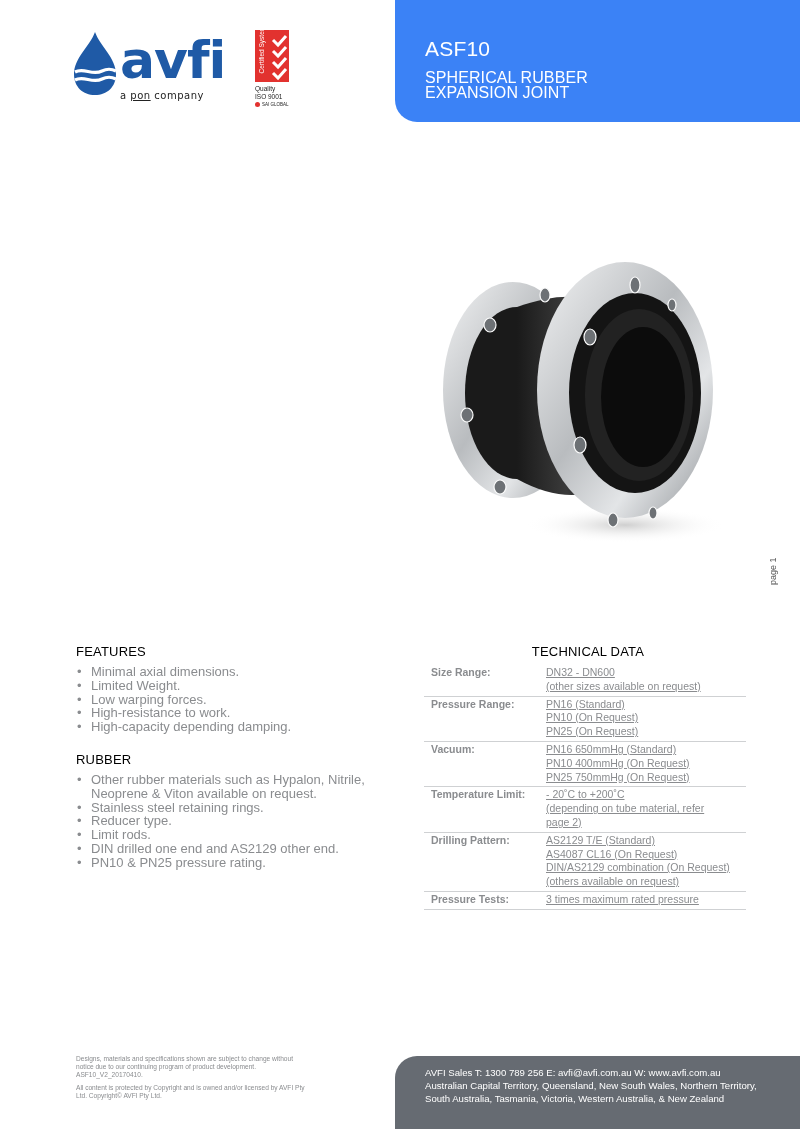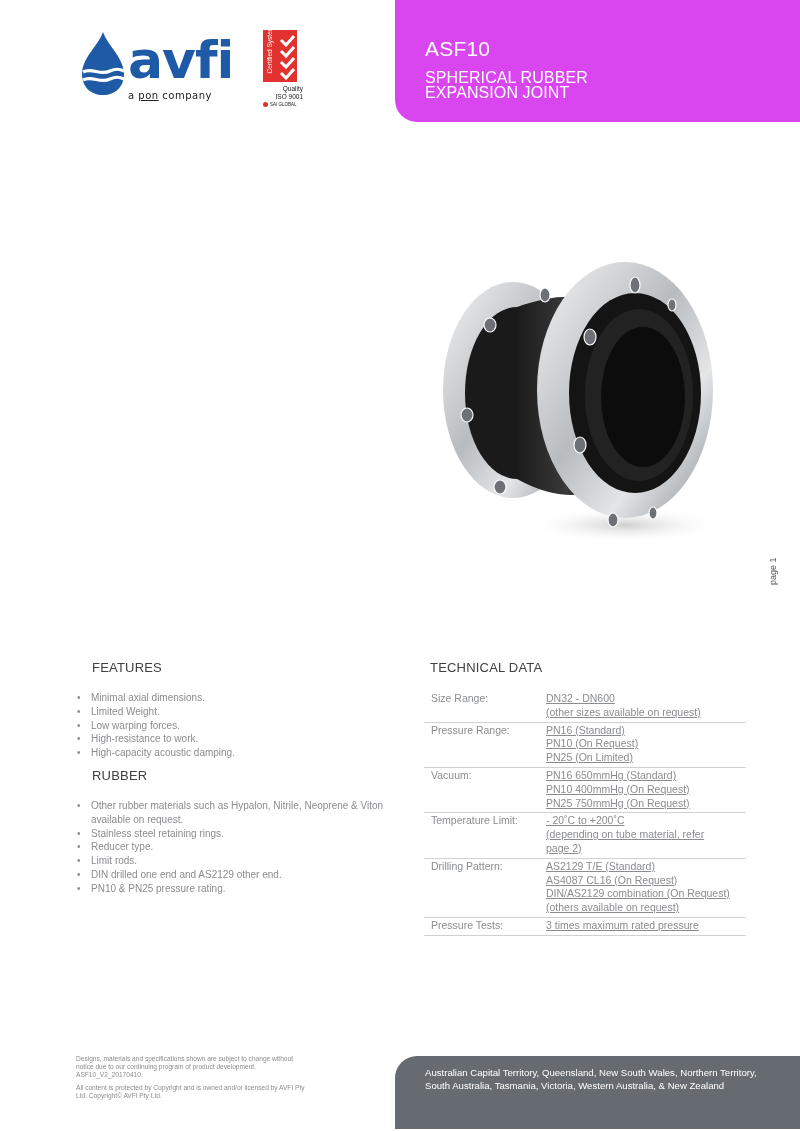--- a/index.html
+++ b/index.html
@@ -3,21 +3,21 @@
 <meta charset="utf-8">
 <style>
   html, body { margin: 0; padding: 0; }
   body {
     width: 800px; height: 1131px; position: relative; overflow: hidden;
     background: #ffffff;
     font-family: "Liberation Sans", "DejaVu Sans", sans-serif;
     color: #8a8c8f;
   }
   
-  .logo { position: absolute; left: 80px; top: 30px; width: 230px; height: 100px; text-align: right; }
+  .logo { position: absolute; left: 72px; top: 30px; width: 230px; height: 100px; }
   .logo .drop { position: absolute; left: 0; top: 2px; width: 46px; height: 64px; }
   .logo .wordmark {
     position: absolute; left: 48px; top: 0px;
     font-family: "DejaVu Sans", sans-serif; font-weight: bold;
     font-size: 52px; letter-spacing: -1px; color: #1f5aa6; line-height: 60px;
   }
   .logo .tagline {
     position: absolute; left: 48px; top: 60px; font-size: 10px; color: #222;
     font-family: "DejaVu Sans", sans-serif; letter-spacing: 0.5px;
   }
@@ -35,21 +35,21 @@
     position: absolute; left: 16px; top: 2px; width: 17px;
     color: #fff; font-size: 10px; line-height: 10px; font-weight: bold;
   }
   .cert-label { font-size: 6.5px; color: #222; line-height: 8px; margin-top: 3px; }
   .cert-sai { font-size: 4.5px; color: #222; display: flex; align-items: center; gap: 2px; margin-top: 1px; }
   .cert-sai .dot { width: 5px; height: 5px; border-radius: 50%; background: #e2322f; display: inline-block; }
 
   
   .header-panel {
     position: absolute; left: 395px; top: 0; width: 405px; height: 122px;
-    background: #d946ef; border-bottom-left-radius: 22px;
+    background: #3b82f6; border-bottom-left-radius: 22px;
   }
   .header-panel .product-code {
     position: absolute; left: 30px; top: 37px; color: #fff;
     font-size: 21px; letter-spacing: 0.2px;
   }
   .header-panel .product-name {
     position: absolute; left: 30px; top: 70px; color: #fff;
     font-size: 16px; line-height: 15px; letter-spacing: 0.1px;
   }
 
@@ -57,40 +57,40 @@
   .product-image { position: absolute; left: 425px; top: 255px; width: 300px; height: 290px; }
 
   
   .page-number {
     position: absolute; left: 756px; top: 580px; font-size: 9px; color: #555;
     transform: rotate(-90deg); transform-origin: left top; white-space: nowrap;
   }
 
   
   .section-title {
-    color: #404040; font-size: 13px; letter-spacing: 0.2px; margin: 16px;
+    color: #000000; font-size: 13px; letter-spacing: 0.2px; margin: 0;
     font-weight: normal;
   }
   .features { position: absolute; left: 76px; top: 644px; width: 320px; }
   .options { position: absolute; left: 76px; top: 752px; width: 320px; }
   ul.bullets { list-style: none; margin: 6px 0 0 0; padding: 0; }
   ul.bullets li {
-    font-size: 10px; line-height: 13.8px; color: #8a8c8f; position: relative; padding-left: 15px;
+    font-size: 13px; line-height: 13.8px; color: #8a8c8f; position: relative; padding-left: 15px;
   }
   ul.bullets li::before { content: "•"; position: absolute; left: 1px; top: 0; color: #8a8c8f; }
 
   .tech { position: absolute; left: 424px; top: 644px; width: 322px; }
-  .tech .section-title { margin-left: 6px; }
+  .tech .section-title { margin-left: 6px; text-align: center; }
   table.tech-table { border-collapse: collapse; width: 322px; margin-top: 6px; }
   table.tech-table td {
     font-size: 10.5px; line-height: 13.8px; color: #8a8c8f; vertical-align: top;
     padding: 1px 0 2px 0;
   }
   table.tech-table tr { border-bottom: 1px solid #cfd1d3; }
-  table.tech-table td.label { width: 115px; padding-left: 7px; }
+  table.tech-table td.label { width: 115px; padding-left: 7px; font-weight: bold; }
   table.tech-table td.value { padding-right: 4px; text-decoration: underline; }
   .value-line { display: block; }
 
   
   .disclaimer {
     position: absolute; left: 76px; top: 1055px; width: 235px;
     font-size: 6.6px; line-height: 8.2px; color: #8a8c8f;
   }
   .disclaimer p { margin: 0 0 4px 0; }
   .footer-panel {
@@ -191,21 +191,21 @@
 
 <div class="page-number" style="left:768px; top:585px;">page 1</div>
 
 <div class="features">
   <h2 class="section-title">FEATURES</h2>
   <ul class="bullets">
     <li>Minimal axial dimensions.</li>
     <li>Limited Weight.</li>
     <li>Low warping forces.</li>
     <li>High-resistance to work.</li>
-    <li>High-capacity acoustic damping.</li>
+    <li>High-capacity depending damping.</li>
   </ul>
 </div>
 
 <div class="options">
   <h2 class="section-title">RUBBER</h2>
   <ul class="bullets">
     <li>Other rubber materials such as Hypalon, Nitrile, Neoprene &amp; Viton available on request.</li>
     <li>Stainless steel retaining rings.</li>
     <li>Reducer type.</li>
     <li>Limit rods.</li>
@@ -223,21 +223,21 @@
       <td class="value">
         <span class="value-line">DN32 - DN600</span>
         <span class="value-line">(other sizes available on request)</span>
       </td>
     </tr>
     <tr>
       <td class="label">Pressure Range:</td>
       <td class="value">
         <span class="value-line">PN16 (Standard)</span>
         <span class="value-line">PN10 (On Request)</span>
-        <span class="value-line">PN25 (On Limited)</span>
+        <span class="value-line">PN25 (On Request)</span>
       </td>
     </tr>
     <tr>
       <td class="label">Vacuum:</td>
       <td class="value">
         <span class="value-line">PN16 650mmHg (Standard)</span>
         <span class="value-line">PN10 400mmHg (On Request)</span>
         <span class="value-line">PN25 750mmHg (On Request)</span>
       </td>
     </tr>
@@ -271,16 +271,17 @@
 <div class="disclaimer">
   <p>
     <span>Designs, materials and specifications shown are subject to change without notice due to our continuing program of product development.</span><br>
     <span>ASF10_V2_20170410.</span>
   </p>
   <p>All content is protected by Copyright and is owned and/or licensed by AVFI Pty Ltd. Copyright© AVFI Pty Ltd.</p>
 </div>
 
 <div class="footer-panel">
   <div class="contact">
+    <span>AVFI Sales  T: 1300 789 256  E: avfi@avfi.com.au  W: www.avfi.com.au</span>
     <span>Australian Capital Territory, Queensland, New South Wales, Northern Territory,</span>
     <span>South Australia, Tasmania, Victoria, Western Australia, &amp; New Zealand</span>
   </div>
 </div>
 
 </body></html>

